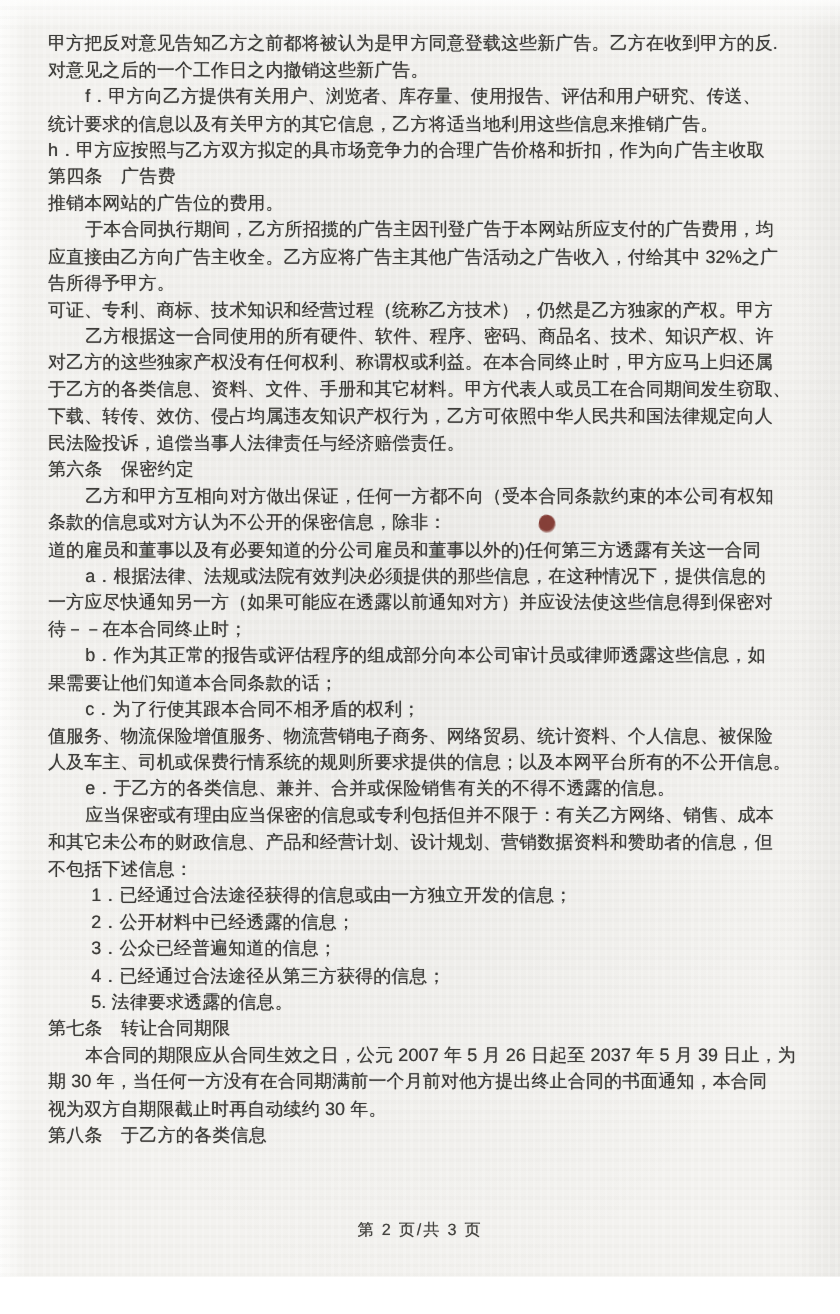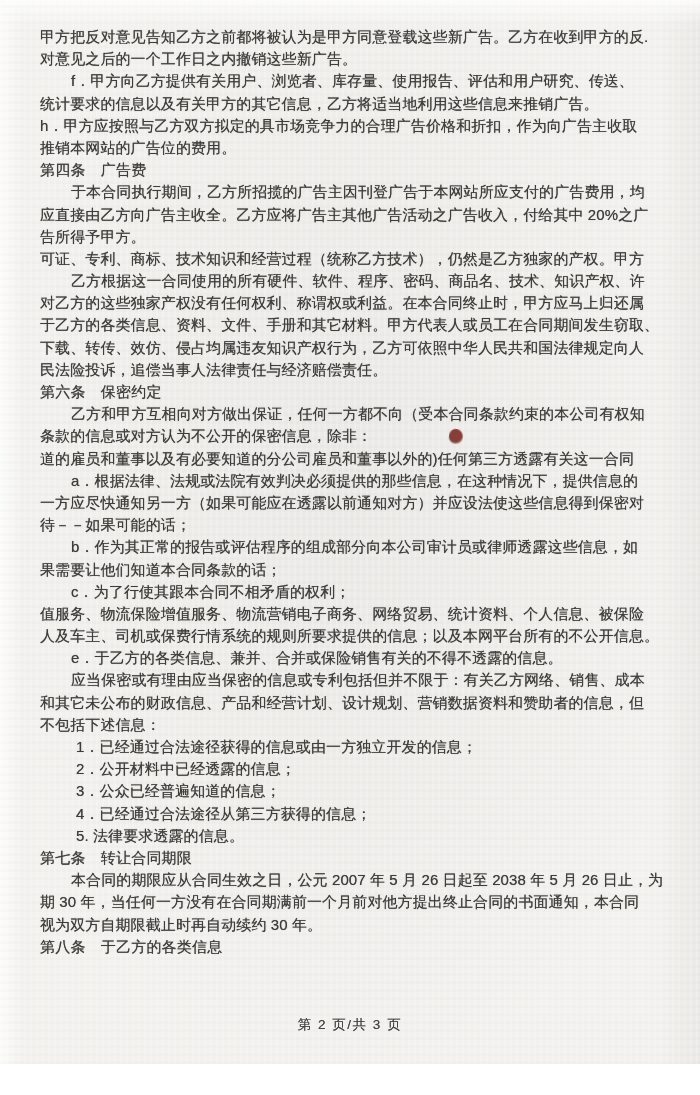--- a/index.html
+++ b/index.html
@@ -60,53 +60,53 @@
 </head>
 <body>
 
 <div class="page">
   <div class="textblock" id="textblock" style="color: rgb(62, 61, 58);">
       <div class="line flush">甲方把反对意见告知乙方之前都将被认为是甲方同意登载这些新广告。乙方在收到甲方的反.</div>
       <div class="line flush">对意见之后的一个工作日之内撤销这些新广告。</div>
       <div class="line indent">f．甲方向乙方提供有关用户、浏览者、库存量、使用报告、评估和用户研究、传送、</div>
       <div class="line flush">统计要求的信息以及有关甲方的其它信息，乙方将适当地利用这些信息来推销广告。</div>
       <div class="line flush">h．甲方应按照与乙方双方拟定的具市场竞争力的合理广告价格和折扣，作为向广告主收取</div>
+      <div class="line heading">第四条　广告费</div>
       <div class="line flush">推销本网站的广告位的费用。</div>
-      <div class="line heading">第四条　广告费</div>
       <div class="line indent">于本合同执行期间，乙方所招揽的广告主因刊登广告于本网站所应支付的广告费用，均</div>
-      <div class="line flush">应直接由乙方向广告主收全。乙方应将广告主其他广告活动之广告收入，付给其中 20%之广</div>
+      <div class="line flush">应直接由乙方向广告主收全。乙方应将广告主其他广告活动之广告收入，付给其中 32%之广</div>
       <div class="line flush">告所得予甲方。</div>
       <div class="line flush">可证、专利、商标、技术知识和经营过程（统称乙方技术），仍然是乙方独家的产权。甲方</div>
       <div class="line indent">乙方根据这一合同使用的所有硬件、软件、程序、密码、商品名、技术、知识产权、许</div>
       <div class="line flush">对乙方的这些独家产权没有任何权利、称谓权或利益。在本合同终止时，甲方应马上归还属</div>
       <div class="line flush">于乙方的各类信息、资料、文件、手册和其它材料。甲方代表人或员工在合同期间发生窃取、</div>
       <div class="line flush">下载、转传、效仿、侵占均属违友知识产权行为，乙方可依照中华人民共和国法律规定向人</div>
       <div class="line flush">民法险投诉，追偿当事人法律责任与经济赔偿责任。</div>
       <div class="line heading">第六条　保密约定</div>
       <div class="line indent">乙方和甲方互相向对方做出保证，任何一方都不向（受本合同条款约束的本公司有权知</div>
       <div class="line flush">条款的信息或对方认为不公开的保密信息，除非：</div>
       <div class="line flush">道的雇员和董事以及有必要知道的分公司雇员和董事以外的)任何第三方透露有关这一合同</div>
       <div class="line indent">a．根据法律、法规或法院有效判决必须提供的那些信息，在这种情况下，提供信息的</div>
       <div class="line flush">一方应尽快通知另一方（如果可能应在透露以前通知对方）并应设法使这些信息得到保密对</div>
-      <div class="line flush">待－－如果可能的话；</div>
+      <div class="line flush">待－－在本合同终止时；</div>
       <div class="line indent">b．作为其正常的报告或评估程序的组成部分向本公司审计员或律师透露这些信息，如</div>
       <div class="line flush">果需要让他们知道本合同条款的话；</div>
       <div class="line indent">c．为了行使其跟本合同不相矛盾的权利；</div>
       <div class="line flush">值服务、物流保险增值服务、物流营销电子商务、网络贸易、统计资料、个人信息、被保险</div>
       <div class="line flush">人及车主、司机或保费行情系统的规则所要求提供的信息；以及本网平台所有的不公开信息。</div>
       <div class="line indent">e．于乙方的各类信息、兼并、合并或保险销售有关的不得不透露的信息。</div>
       <div class="line indent">应当保密或有理由应当保密的信息或专利包括但并不限于：有关乙方网络、销售、成本</div>
       <div class="line flush">和其它未公布的财政信息、产品和经营计划、设计规划、营销数据资料和赞助者的信息，但</div>
       <div class="line flush">不包括下述信息：</div>
       <div class="line list">1．已经通过合法途径获得的信息或由一方独立开发的信息；</div>
       <div class="line list">2．公开材料中已经透露的信息；</div>
       <div class="line list">3．公众已经普遍知道的信息；</div>
       <div class="line list">4．已经通过合法途径从第三方获得的信息；</div>
       <div class="line list">5. 法律要求透露的信息。</div>
       <div class="line heading">第七条　转让合同期限</div>
-      <div class="line indent">本合同的期限应从合同生效之日，公元 2007 年 5 月 26 日起至 2038 年 5 月 26 日止，为</div>
+      <div class="line indent">本合同的期限应从合同生效之日，公元 2007 年 5 月 26 日起至 2037 年 5 月 39 日止，为</div>
       <div class="line flush">期 30 年，当任何一方没有在合同期满前一个月前对他方提出终止合同的书面通知，本合同</div>
       <div class="line flush">视为双方自期限截止时再自动续约 30 年。</div>
       <div class="line heading">第八条　于乙方的各类信息</div>
     </div>
   <span class="ink-mark" id="inkmark" style="background: radial-gradient(circle at 45% 45%, rgb(111, 26, 18) 0px, rgb(111, 26, 18) 55%, rgba(111, 26, 18, 0) 85%);"></span>
   <div class="footer">第 2 页/共 3 页</div>
 </div>
 
 </body></html>

